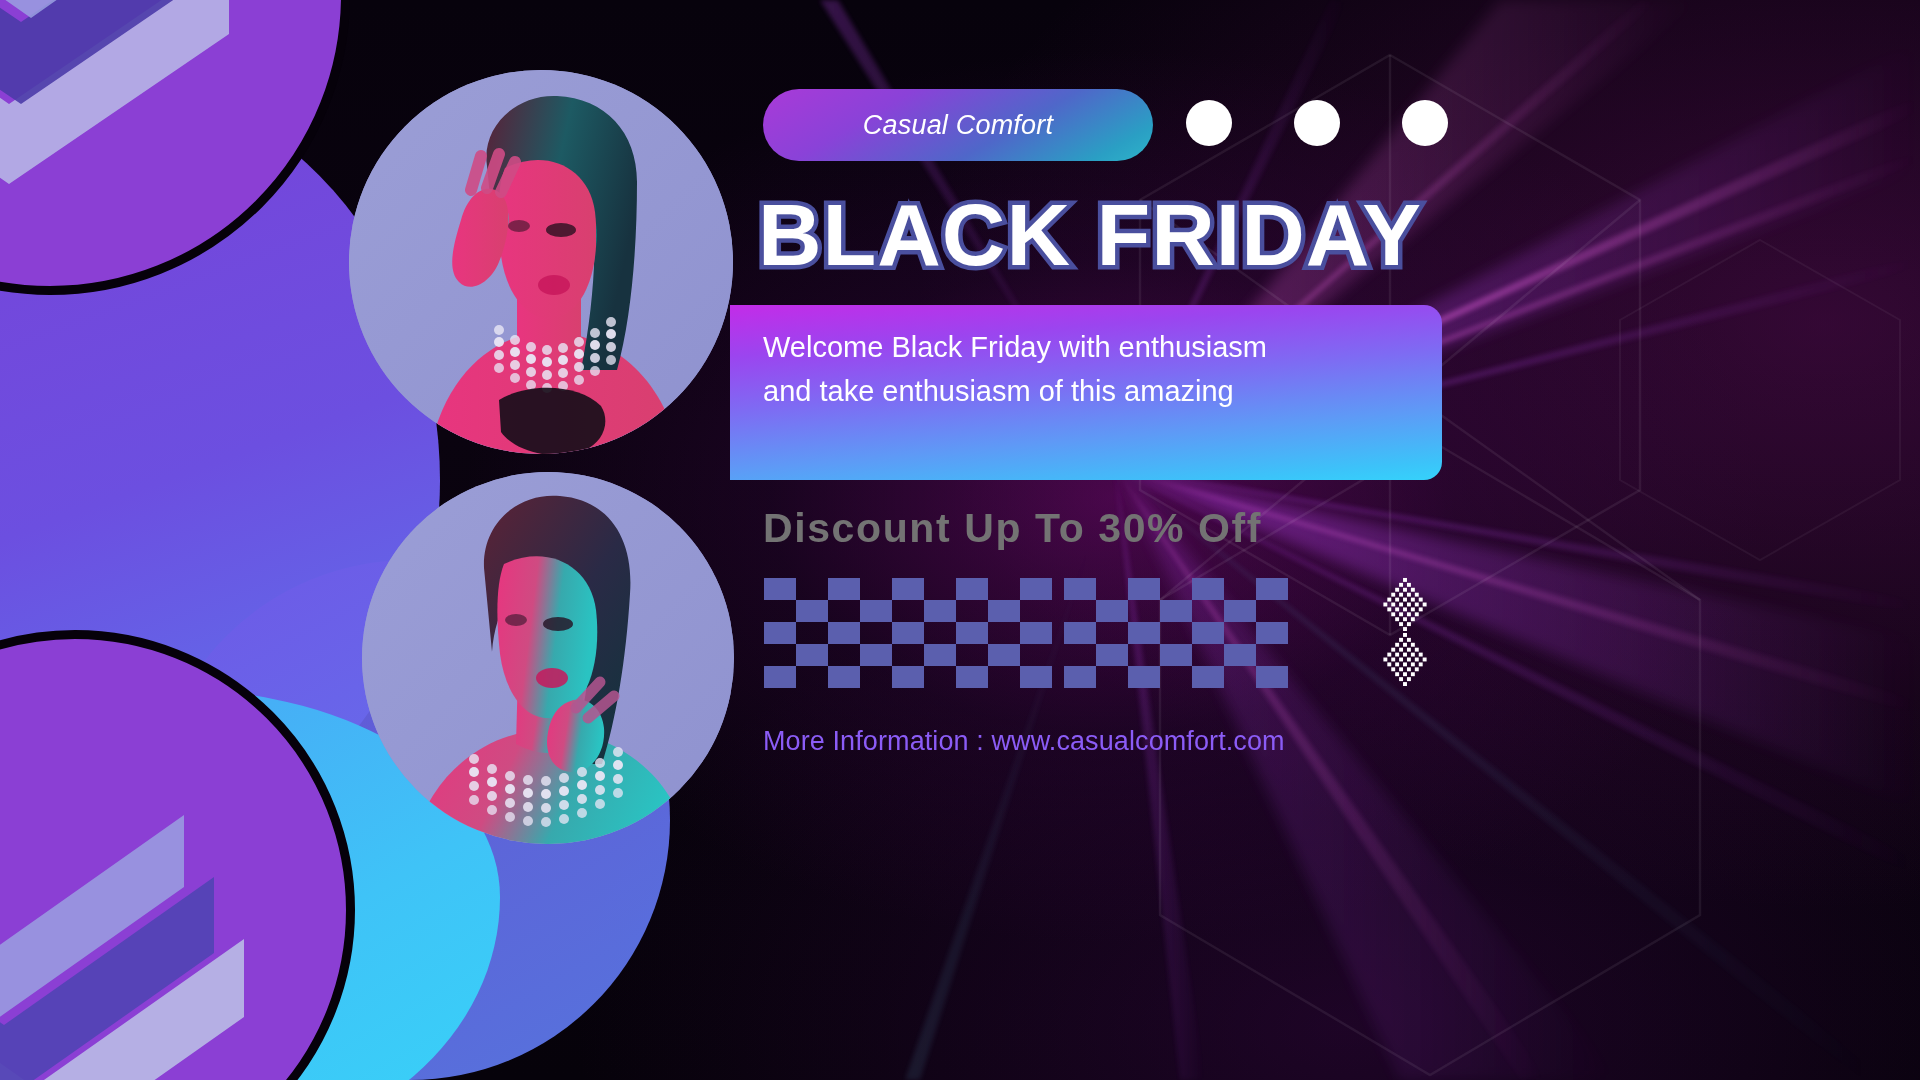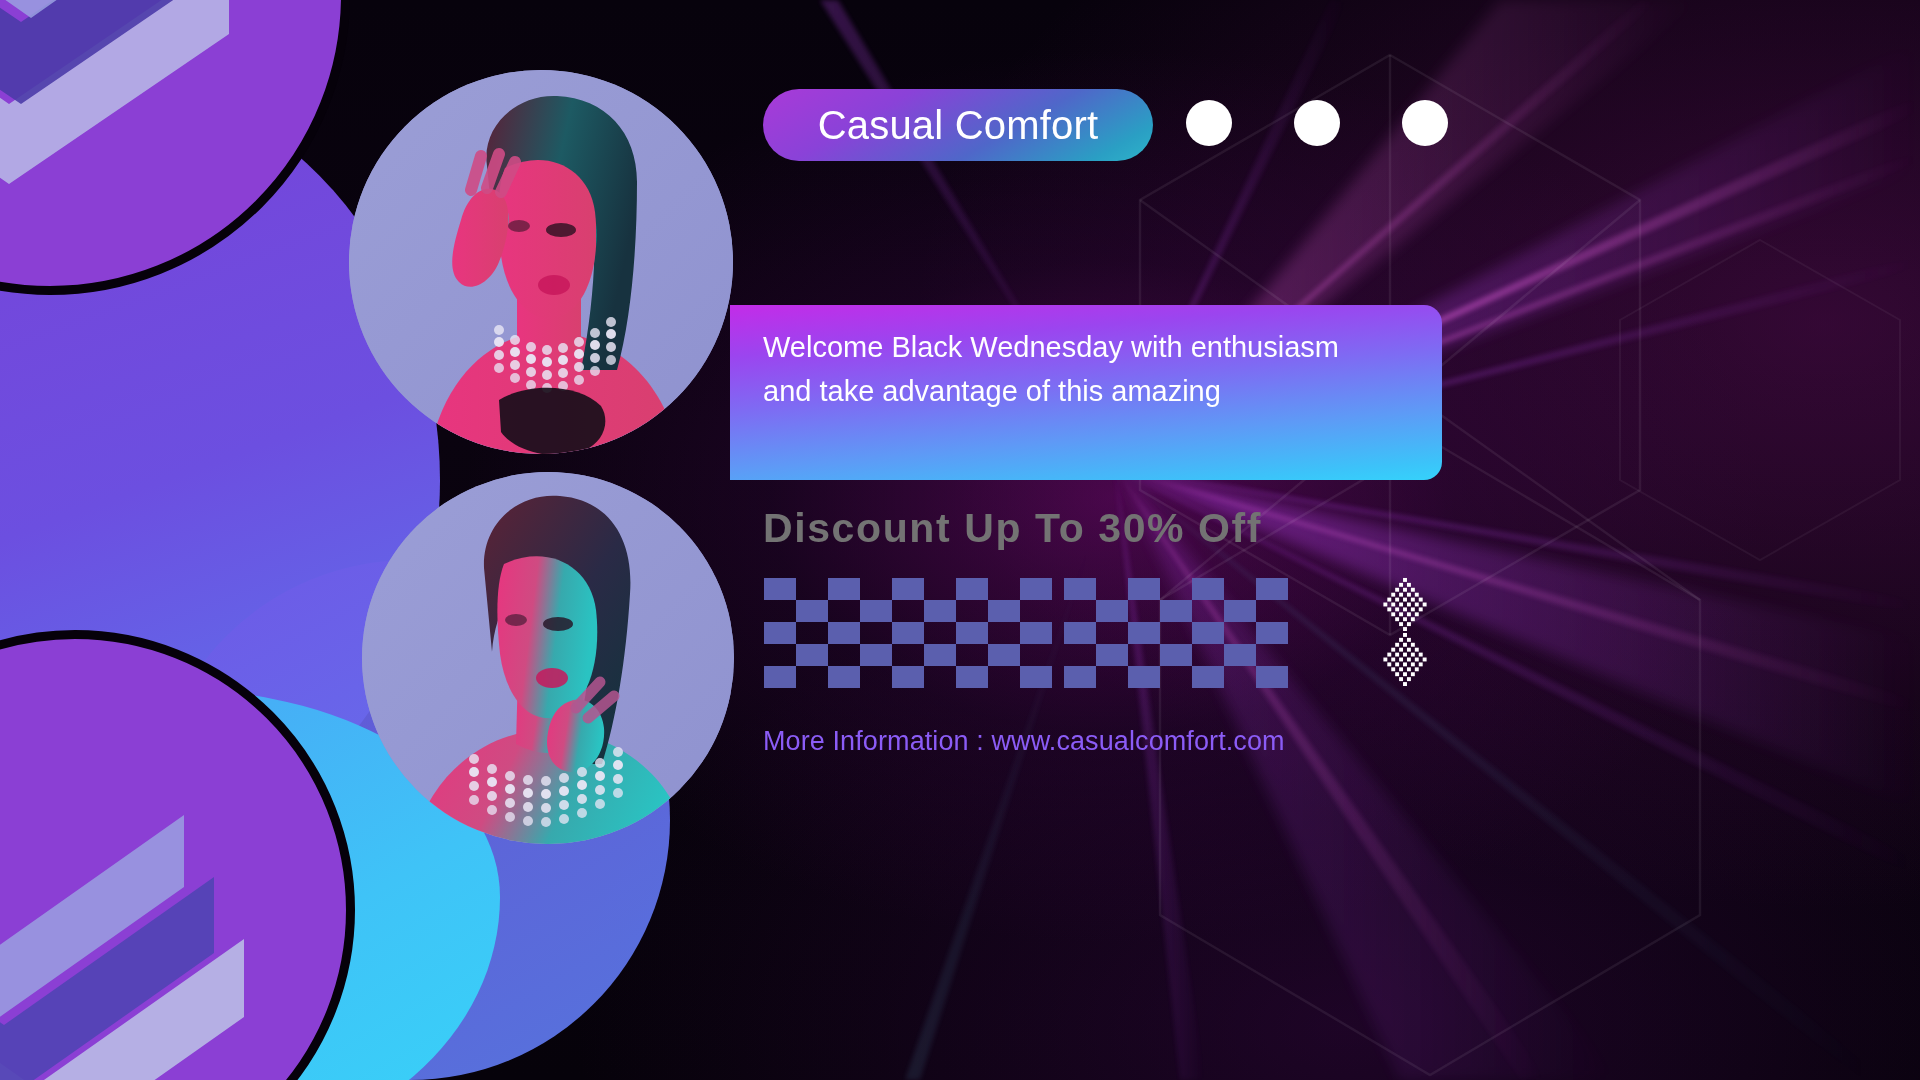--- a/index.html
+++ b/index.html
@@ -45,22 +45,22 @@
 
   .face { position:absolute; inset:0; }
 
   
   .content { position:absolute; left:758px; top:0; width:1120px; height:1080px; }
 
   .badge { position:absolute; left:5px; top:89px; width:390px; height:72px;
            border-radius:36px;
            background:linear-gradient(150deg,#a93ad8 0%,#8a42d8 30%,#4f67c9 62%,#2a9fc4 88%,#2eb4c9 100%);
            display:flex; align-items:center; justify-content:center; }
-  .badge span { color:#fff; font-size:40px; letter-spacing:.2px;
-                font-family:"Liberation Sans", sans-serif; }
+  .badge span { color:#fff; font-size:27px; letter-spacing:.2px;
+                font-family:"Liberation Sans", sans-serif;font-style:italic; }
 
   .dots { position:absolute; left:428px; top:100px; display:flex; gap:62px; }
   .dot { width:46px; height:46px; border-radius:50%; background:#fff; }
 
   .headline { position:absolute; left:0px; top:184px; width:700px;
               font-size:88px; font-weight:700; letter-spacing:1px; color:#ffffff;
               font-family:"Liberation Sans", sans-serif;
               -webkit-text-stroke:9px #4a4f9e; paint-order:stroke fill;
               text-shadow:0 0 1px #4a4f9e; white-space:nowrap; }
 
@@ -297,25 +297,26 @@
     <div class="badge">
       <span>Casual Comfort</span>
     </div>
 
     <div class="dots">
       <div class="dot"></div>
       <div class="dot"></div>
       <div class="dot"></div>
     </div>
 
+    <div class="headline">BLACK FRIDAY</div>
 
     <div class="parabox"></div>
     <div class="paratext">
-      <div>Welcome Black Wednesday with enthusiasm</div>
-      <div>and take advantage of this amazing</div>
+      <div>Welcome Black Friday with enthusiasm</div>
+      <div>and take enthusiasm of this amazing</div>
     </div>
 
     <div class="discount">Discount Up To 30% Off</div>
 
     <svg class="checker" style="left:6px; top:578px;" width="300" height="110">
       <g fill="#5b5fae">
         <rect x="0" y="0" width="32" height="22"></rect>
           <rect x="64" y="0" width="32" height="22"></rect>
         <rect x="128" y="0" width="32" height="22"></rect>
           <rect x="192" y="0" width="32" height="22"></rect>

